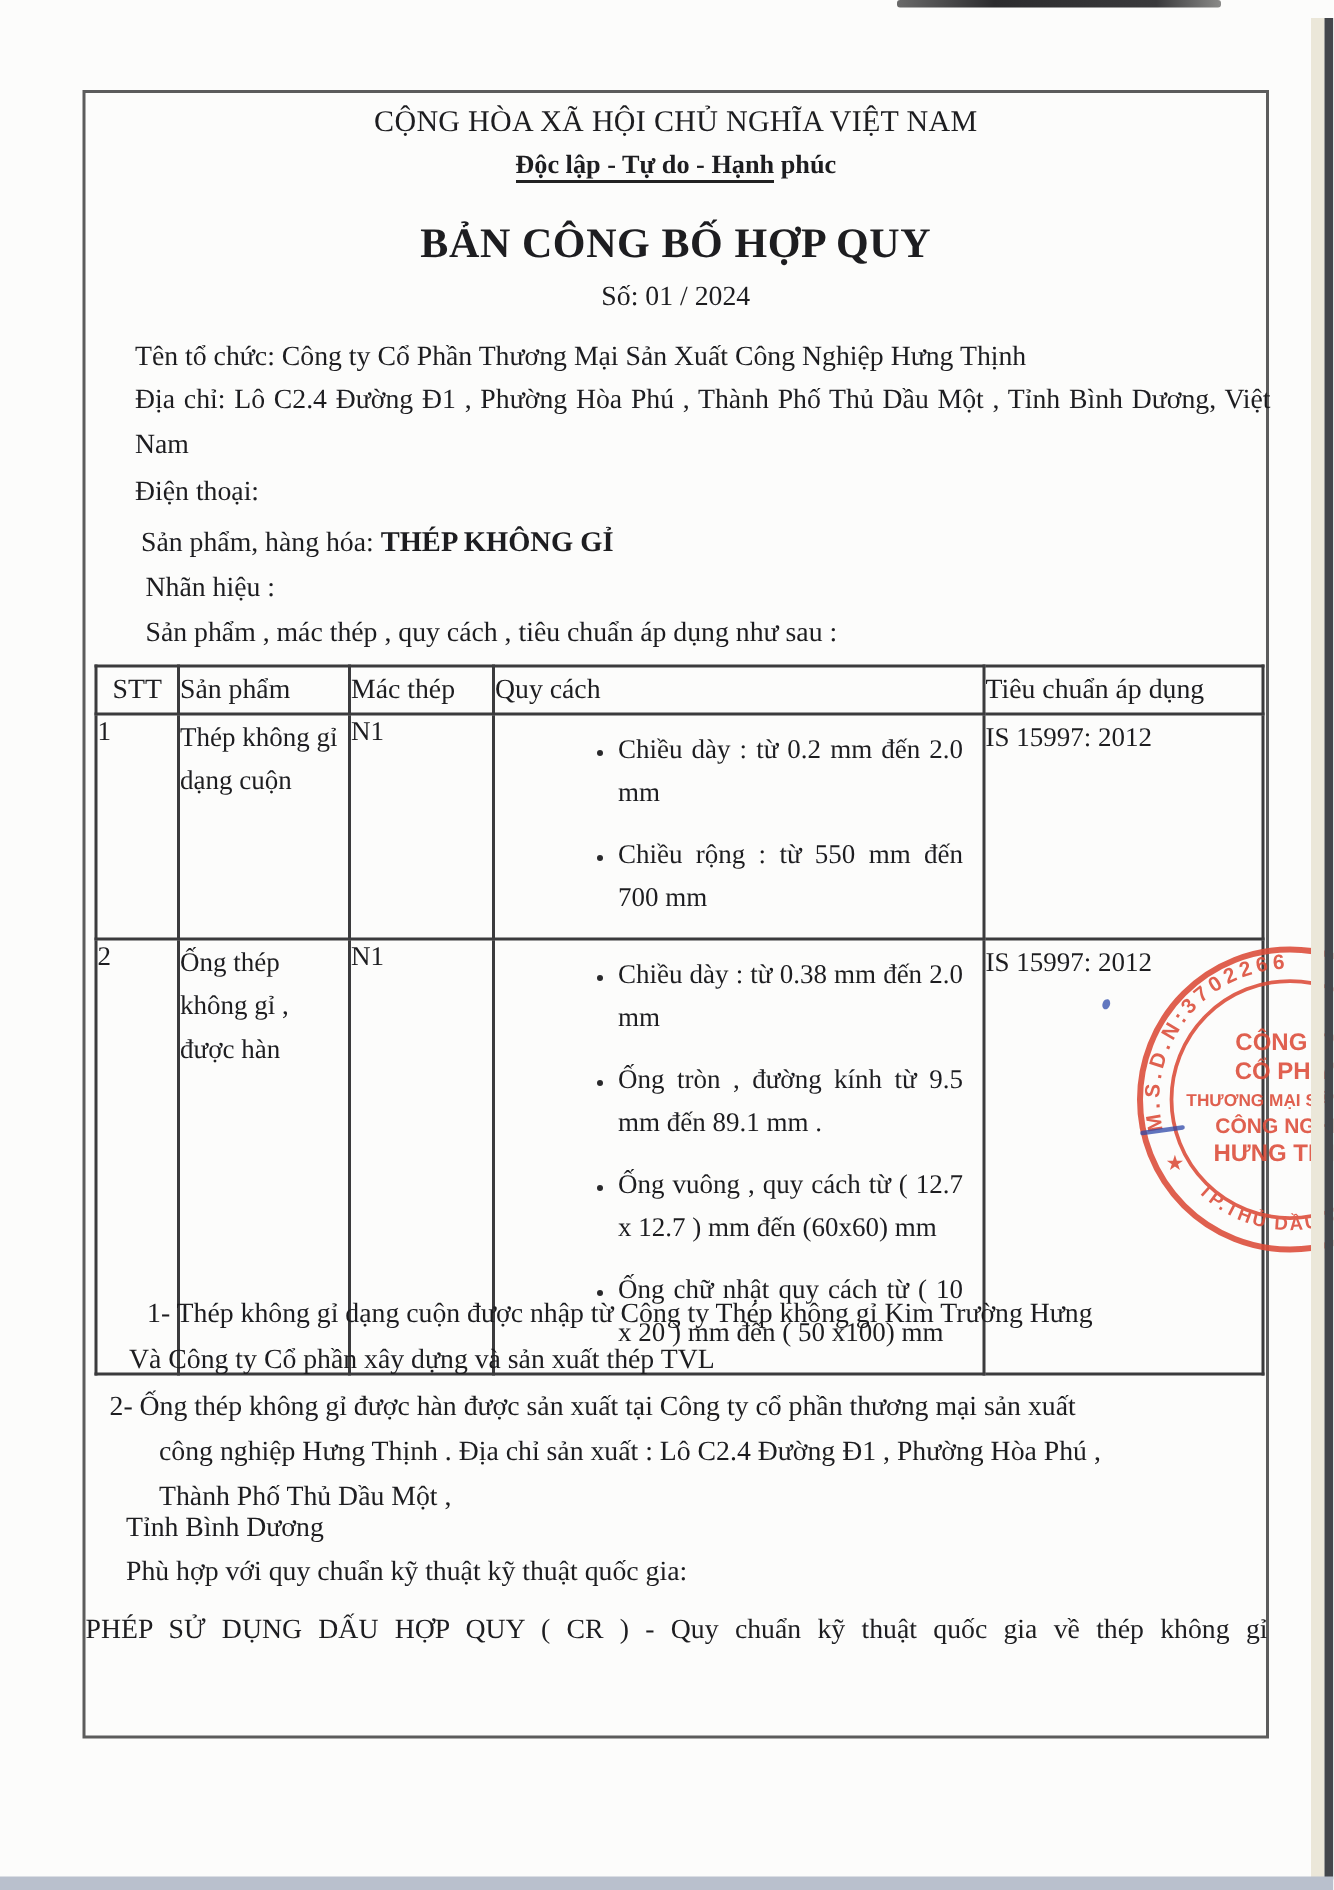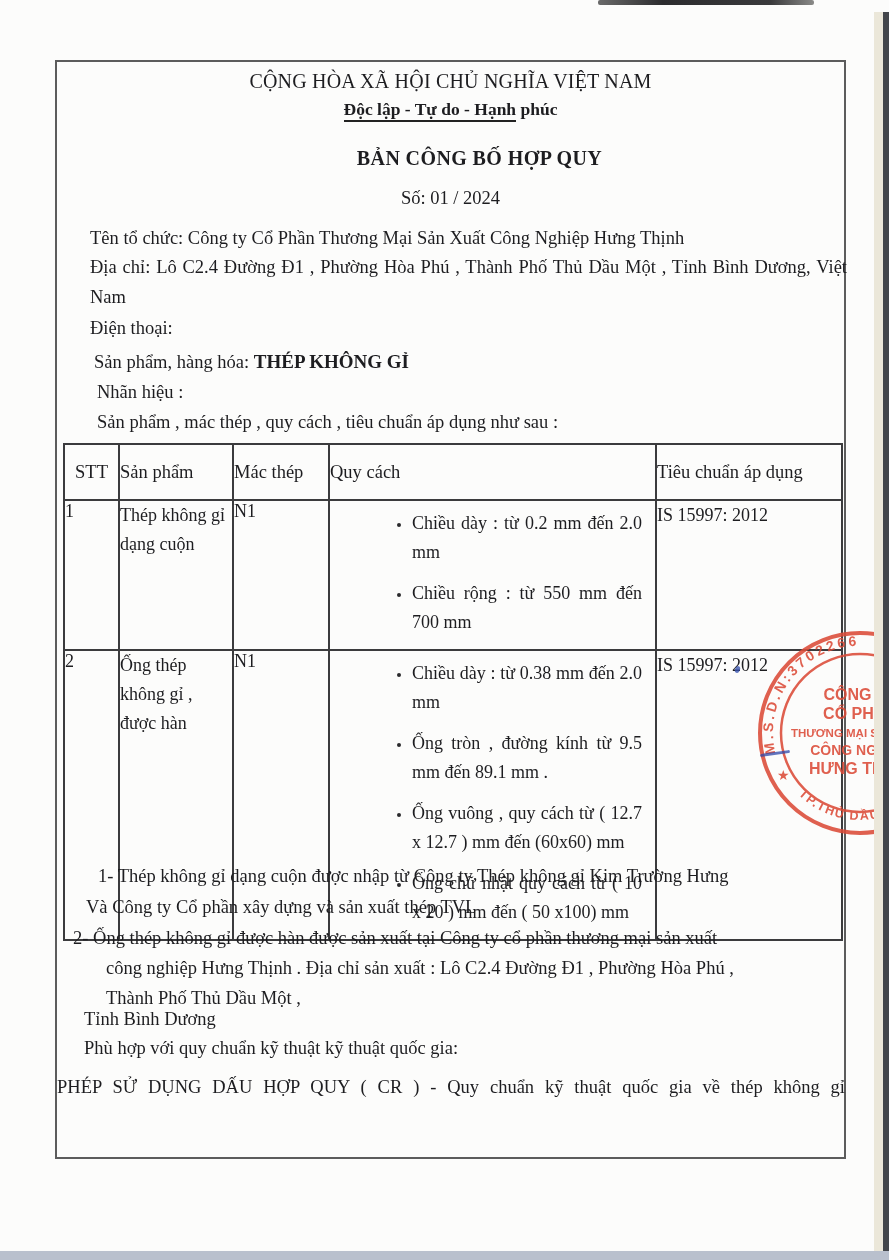--- a/index.html
+++ b/index.html
@@ -21,39 +21,39 @@
   .pen-mark-dash{position:absolute;left:760px;top:752px;width:30px;height:3px;background:#2d47a8;transform:rotate(-8deg);border-radius:2px;opacity:.75;}
 
   
   .frame{position:absolute;left:55px;top:60px;width:791px;height:1099px;
     border:2px solid #5c5c5c;box-sizing:border-box;}
 
   .center-band{position:absolute;left:55px;width:791px;text-align:center;}
   .h-national{top:70px;font-size:20px;font-weight:normal;letter-spacing:.2px;}
   .h-motto{top:99px;font-size:17.5px;font-weight:bold;}
   .h-motto .uline{border-bottom:2.5px solid #222;padding-bottom:1px;}
-  .h-title{top:147px;font-size:20px;font-weight:bold;letter-spacing:.4px;margin-left:29px;}
+  .h-title{top:147px;font-size:28px;font-weight:bold;letter-spacing:.4px;}
   .h-so{top:188px;font-size:18.5px;}
 
   .para{position:absolute;font-size:18.5px;line-height:30px;}
   .p-ten{left:90px;top:223px;}
   .p-diachi{left:90px;top:252px;width:757px;text-align:justify;}
   .p-dienthoai{left:90px;top:313px;}
   .p-sanpham{left:94px;top:347px;}
   .p-sanpham b{font-size:19px;}
   .p-nhanhieu{left:97px;top:377px;}
   .p-intro{left:97px;top:407px;}
 
   
   table.products{position:absolute;left:63px;top:443px;width:778px;
     border-collapse:collapse;table-layout:fixed;font-size:18px;}
   table.products td,table.products th{border:2px solid #3b3b3d;vertical-align:top;
     font-weight:normal;text-align:left;box-sizing:border-box;padding:0;}
   col.c-stt{width:55px;}col.c-sp{width:114px;}col.c-mt{width:96px;}col.c-qc{width:327px;}col.c-tc{width:186px;}
-  tr.hdr th{height:56px;vertical-align:middle;font-size:18.5px;}
+  tr.hdr th{height:32px;vertical-align:middle;font-size:18.5px;}
   tr.hdr th.t-stt{text-align:center;}
   tr.hdr th.t-sp,tr.hdr th.t-mt,tr.hdr th.t-qc,tr.hdr th.t-tc{}
   tr.r1 td{height:94px;}
   tr.r2 td{height:234px;}
   td.cell-stt{text-align:center;padding-top:10px;}
   td.cell-sp{padding:10px 10px 0 13px;text-align:justify;line-height:29px;}
   td.cell-mt{text-align:center;padding-top:10px;}
   td.cell-qc ul{margin:4px 0 0;padding-left:82px;}
   td.cell-qc li{margin:8px 0 12px;padding-right:13px;text-align:justify;line-height:29px;}
   td.cell-qc li::marker{font-size:14px;color:#2a2a2c;}

